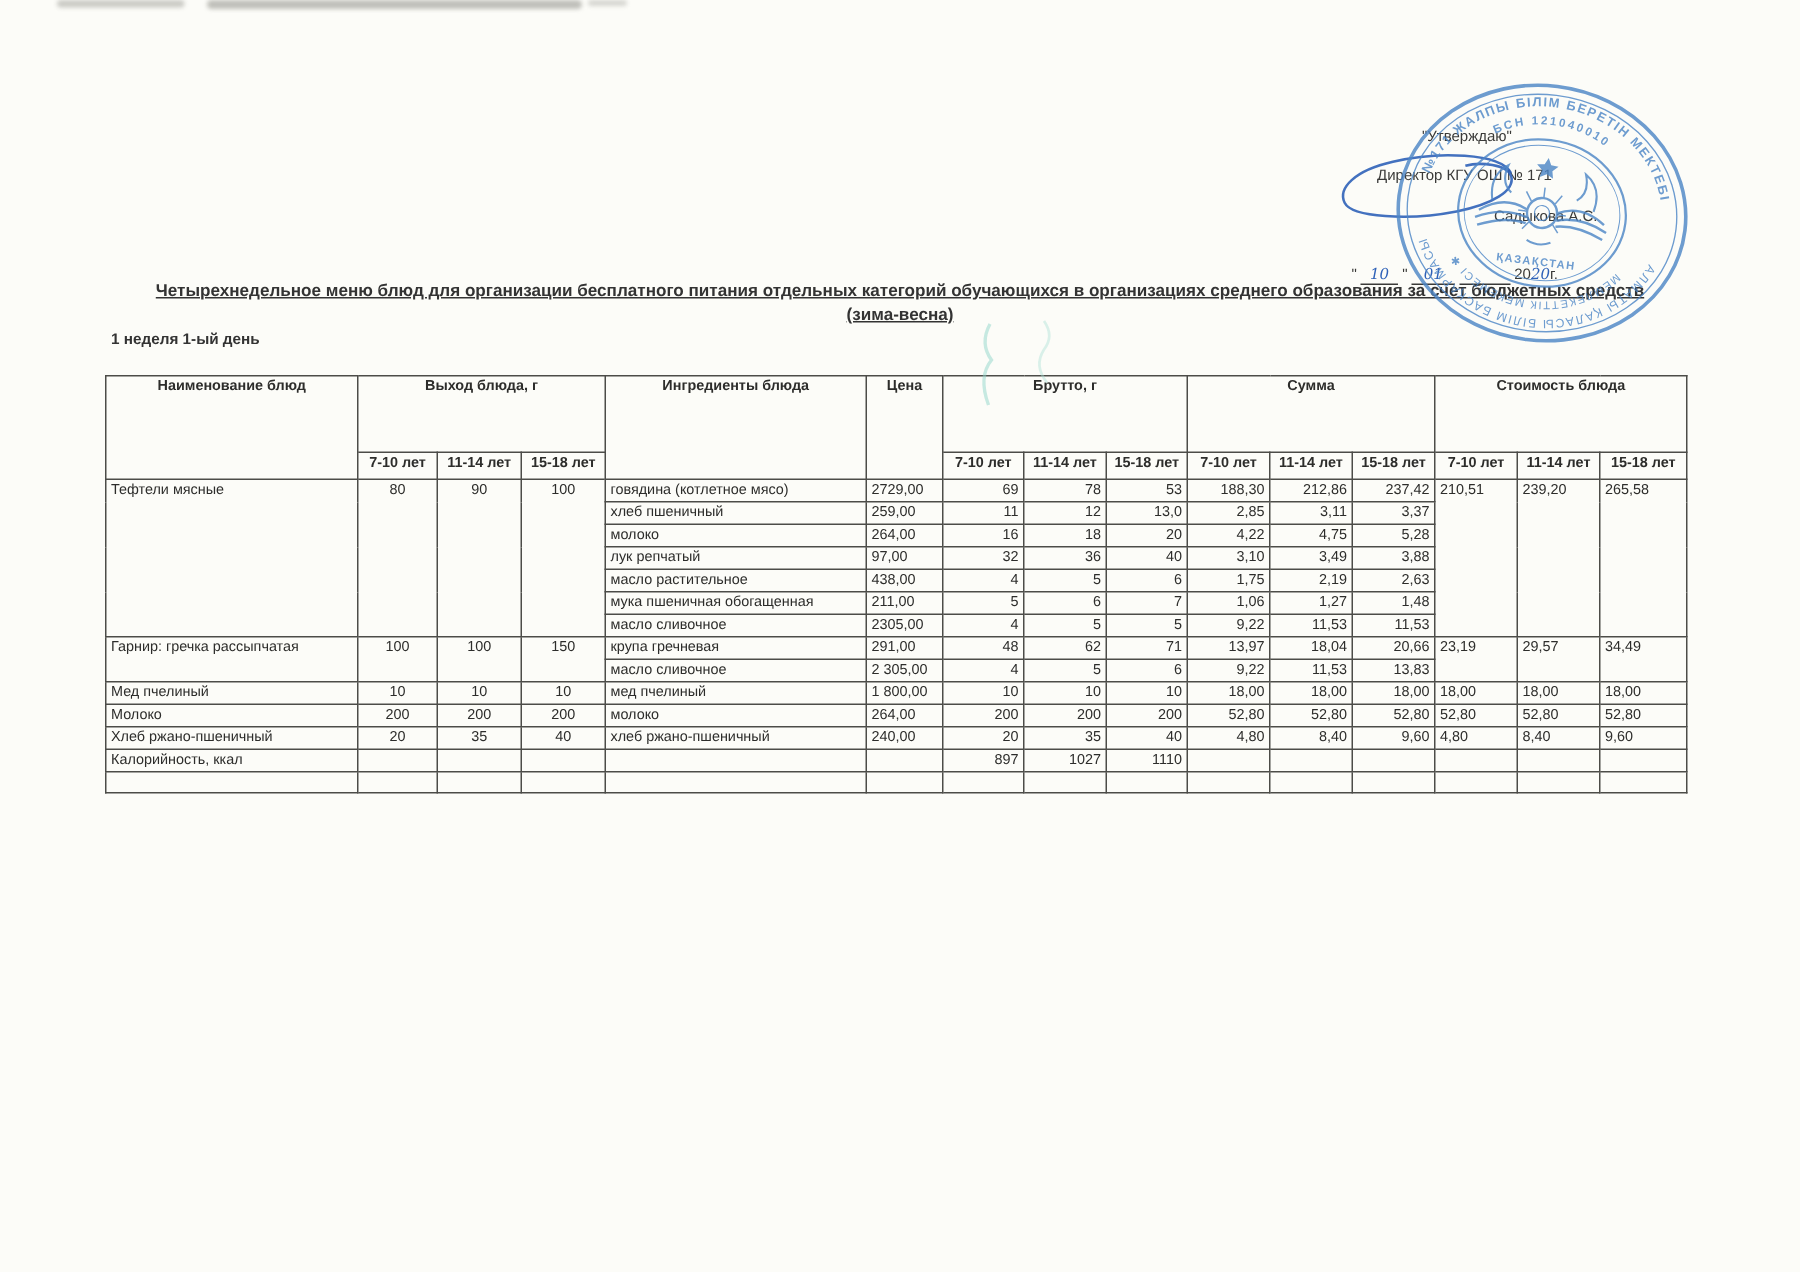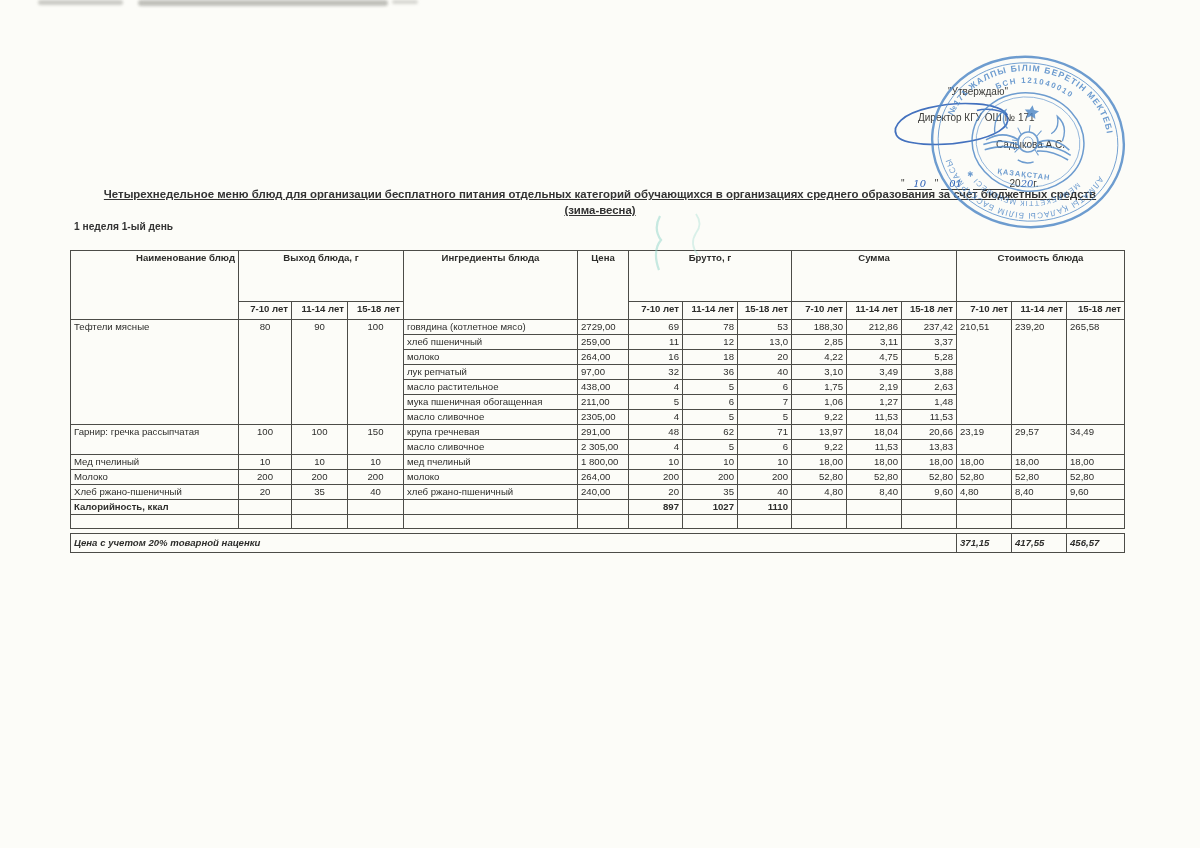--- a/index.html
+++ b/index.html
@@ -21,31 +21,31 @@
   
   .doc-title{position:absolute;left:0;width:1200px;text-align:center;font-weight:bold;font-size:11.4px;color:#333;z-index:1;text-decoration:underline;}
   .doc-subtitle{position:absolute;font-weight:bold;font-size:10.2px;color:#333;}
 
   
   .tbl-wrap{position:absolute;left:70px;top:250px;width:1054px;}
   table{border-collapse:collapse;table-layout:fixed;width:1054px;font-size:9.6px;color:#2d2d2b;}
   td,th{border:1px solid #4c4c48;padding:1px 3px;vertical-align:top;overflow:hidden;white-space:nowrap;line-height:1.25;}
   #menu-table{border:1.5px solid #3e3e3a;}
   #totals-table{border:1.5px solid #3e3e3a;margin-top:4px;}
-  th{font-weight:bold;text-align:right;}
+  th{font-weight:bold;text-align:center;}
   th.grp{text-align:center;height:48px;}
   th.age{height:15px;}
   td.c-name{text-align:left;}
   td.c-yield{text-align:center;}
   td.c-ing{text-align:left;}
   td.c-price{text-align:left;}
   td.c-num{text-align:right;}
   td.c-cost{text-align:left;}
   tr.body-row{height:15px;}
-  tr.cal-row td{font-weight:bold;}
+  tr.cal-row td{font-weight:normal;}
   tr.empty-row{height:14px;}
   #totals-table td{font-style:italic;font-weight:bold;height:16px;vertical-align:middle;}
 </style>
 </head>
 <body>
 
 <div class="smudge" style="left:38px;top:0;width:85px;height:5px;opacity:.45;"></div>
 <div class="smudge" style="left:138px;top:0;width:250px;height:6px;opacity:.55;"></div>
 <div class="smudge" style="left:392px;top:0;width:26px;height:4px;opacity:.35;"></div>
 
@@ -363,21 +363,15 @@
   </table>
 
   <table id="totals-table">
     <colgroup>
       <col style="width:886px">
         <col style="width:55px">
         <col style="width:55px">
         <col style="width:58px">
     </colgroup>
     <tbody id="totals-body">
-        <tr>
-          <td class="c-name" colspan="1">Цена с учетом 20% товарной наценки</td>
-          <td class="c-price">371,15</td>
-          <td class="c-price">417,55</td>
-          <td class="c-price">456,57</td>
-        </tr>
       </tbody>
   </table>
 </div>
 
 </body></html>

